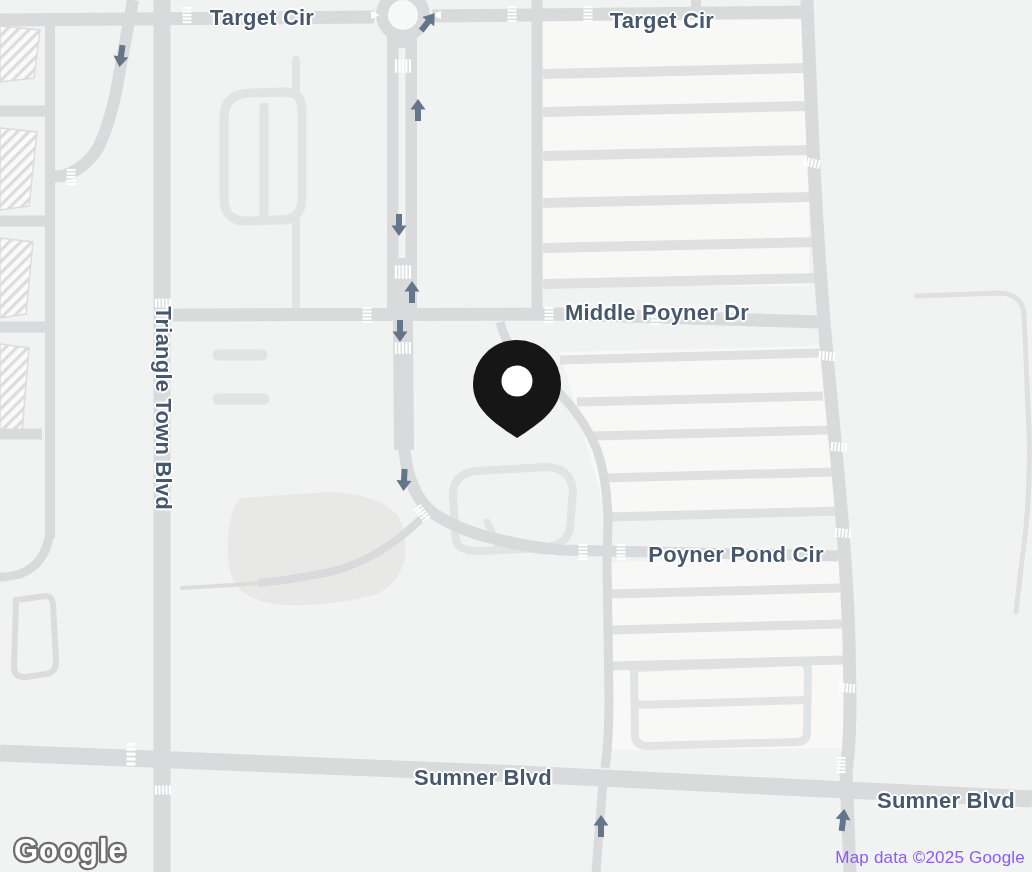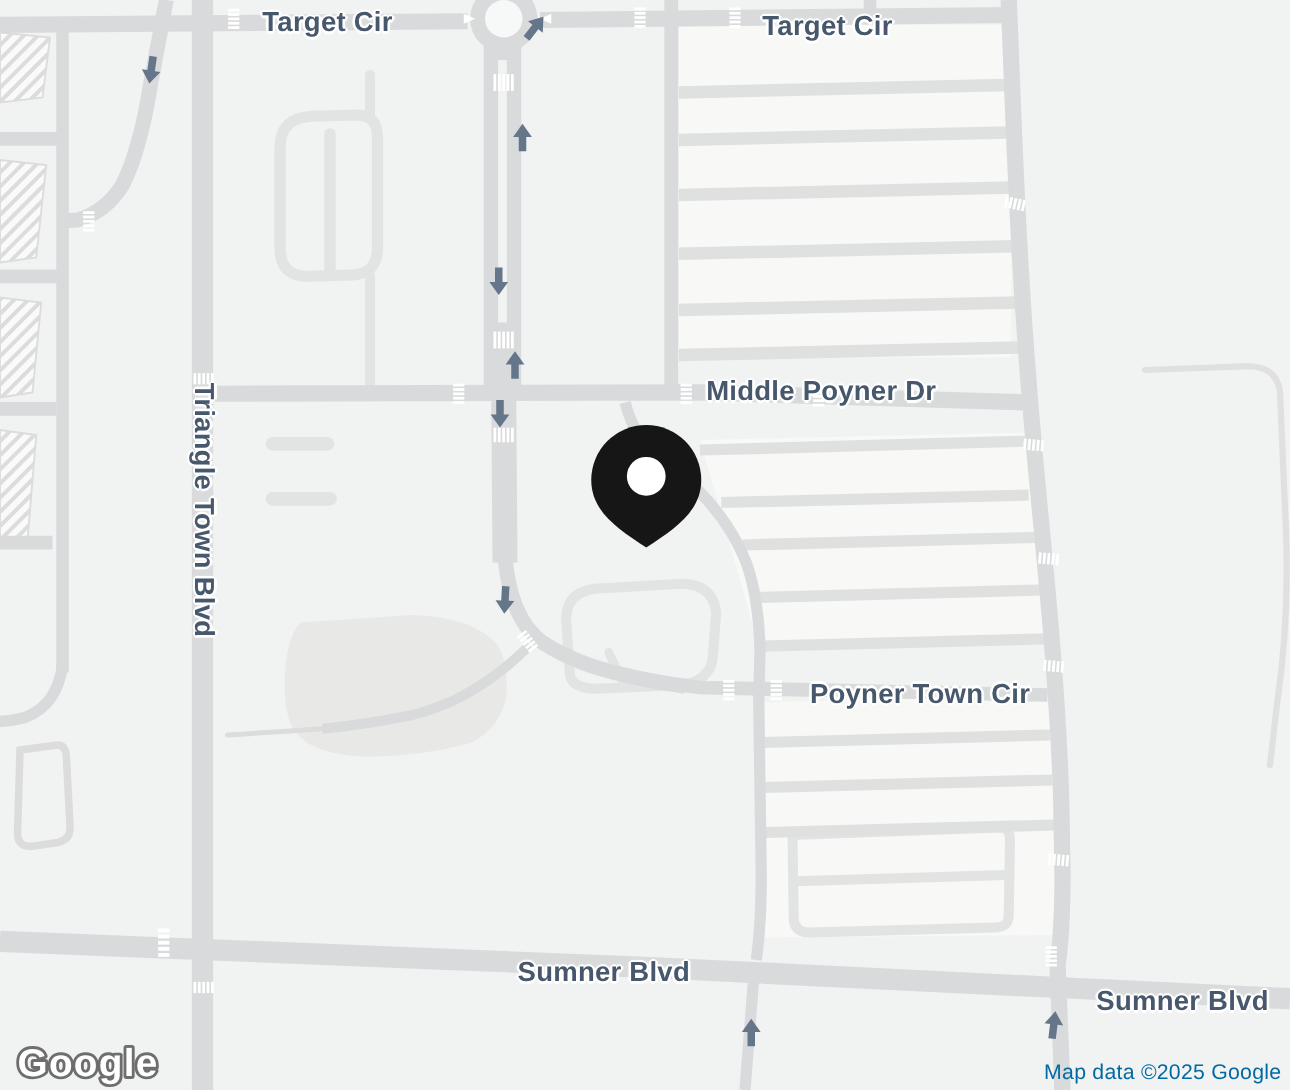--- a/index.html
+++ b/index.html
@@ -12,21 +12,21 @@
     position:absolute;transform:translate(-50%,-50%);
     font-family:"Liberation Sans",sans-serif;font-weight:bold;font-size:22px;
     color:#47586c;white-space:nowrap;letter-spacing:.2px;
     text-shadow:-2px 0 0 #fff,2px 0 0 #fff,0 -2px 0 #fff,0 2px 0 #fff,
                 -1px -1px 0 #fff,1px 1px 0 #fff,-1px 1px 0 #fff,1px -1px 0 #fff,0 0 4px #fff;
     pointer-events:none;
   }
   .street-label.vertical{transform:translate(-50%,-50%) rotate(90deg);}
   .attribution{
     position:absolute;right:7px;bottom:4px;
-    font-size:17px;color:#0369a1;letter-spacing:.2px;
+    font-size:17px;color:#8b5cf6;letter-spacing:.2px;
   }
 </style>
 </head>
 <body>
 
 <div id="map-frame">
 
 <svg width="1032" height="872" viewBox="0 0 1032 872">
   <defs>
     <pattern id="hatch" patternUnits="userSpaceOnUse" width="8" height="8" patternTransform="rotate(45)">
@@ -182,19 +182,19 @@
     <circle cx="517" cy="381" r="15.5" fill="#ffffff"></circle>
   </g>
 
   <text x="14" y="861" font-family="Liberation Sans, sans-serif" font-size="31" font-weight="bold" fill="#ffffff" stroke="#6e6e6e" stroke-width="4.6" paint-order="stroke" stroke-linejoin="round" letter-spacing="1">Google</text>
 </svg>
 
 <div class="street-label" style="left:262px;top:18px;">Target Cir</div>
 <div class="street-label" style="left:662px;top:21px;">Target Cir</div>
 <div class="street-label" style="left:657px;top:313px;">Middle Poyner Dr</div>
 <div class="street-label vertical" style="left:163px;top:408px;">Triangle Town Blvd</div>
-<div class="street-label" style="left:736px;top:555px;">Poyner Town Cir</div>
+<div class="street-label" style="left:736px;top:555px;">Poyner Pond Cir</div>
 <div class="street-label" style="left:483px;top:778px;">Sumner Blvd</div>
 <div class="street-label" style="left:946px;top:801px;">Sumner Blvd</div>
 
 <div class="attribution">Map data ©2025 Google</div>
 
 </div>
 
 </body></html>

